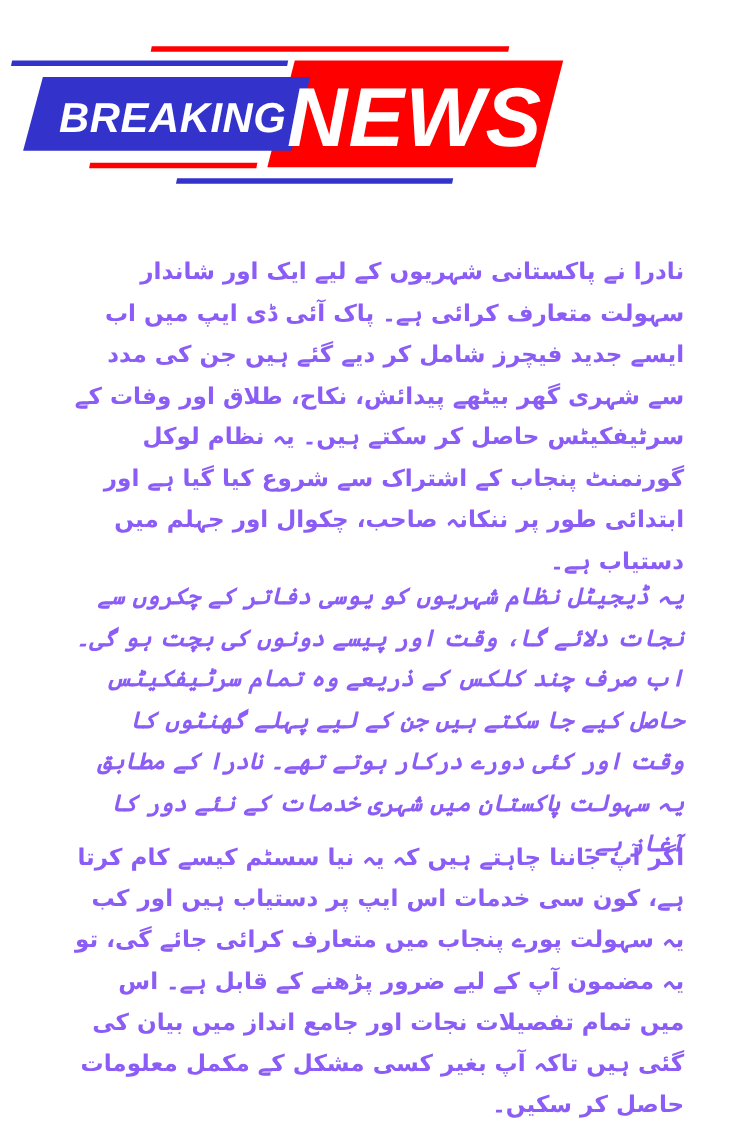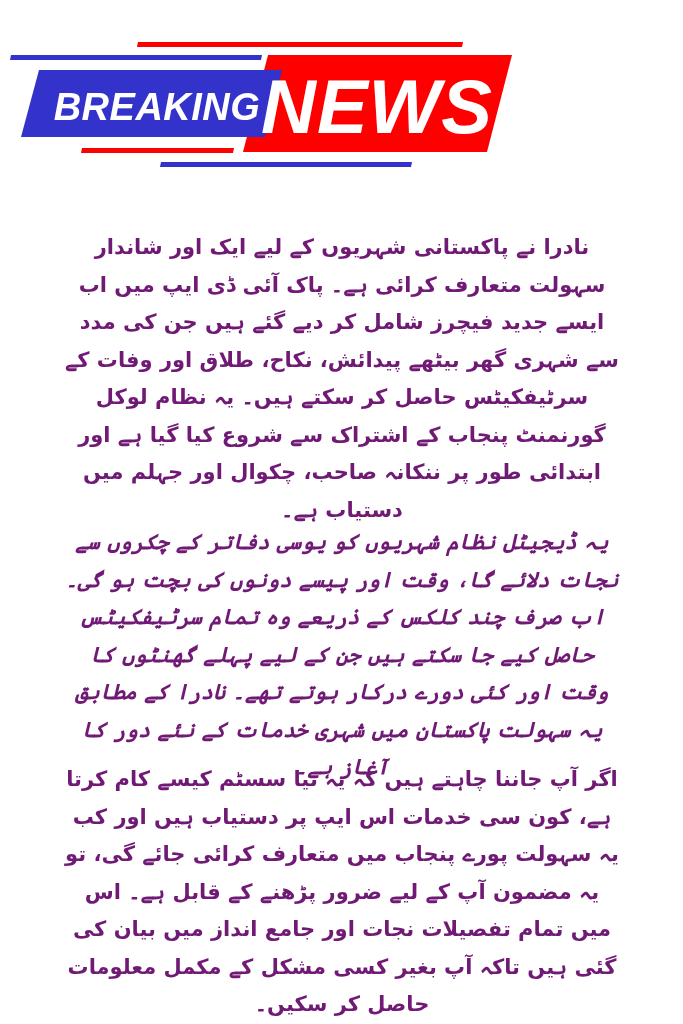--- a/index.html
+++ b/index.html
@@ -2,23 +2,23 @@
 <html><head>
 <meta charset="utf-8">
 <style>
   html, body { margin: 0; padding: 0; background: #ffffff; }
   body { width: 683px; height: 1024px; position: relative; overflow: hidden; font-family: "DejaVu Sans", sans-serif; }
   .banner { position: absolute; left: 0; top: 0; width: 683px; height: 185px; }
   .banner svg { display: block; }
   .article { position: absolute; left: 0; top: 0; width: 683px; }
   .para {
     position: absolute; left: 62px; width: 560px;
-    direction: rtl; text-align: center;
+    direction: rtl; text-align: right;
     font-family: "DejaVu Sans", sans-serif;
-    font-size: 21px; line-height: 37.5px; color: #701a75;
+    font-size: 21px; line-height: 37.5px; color: #8b5cf6;
     font-weight: bold;
   }
   .p1 { top: 208px; }
   .p2 { top: 503px; font-style: italic; }
   .p3 { top: 740px; }
 </style>
 </head>
 <body>
 
 <div class="banner">

